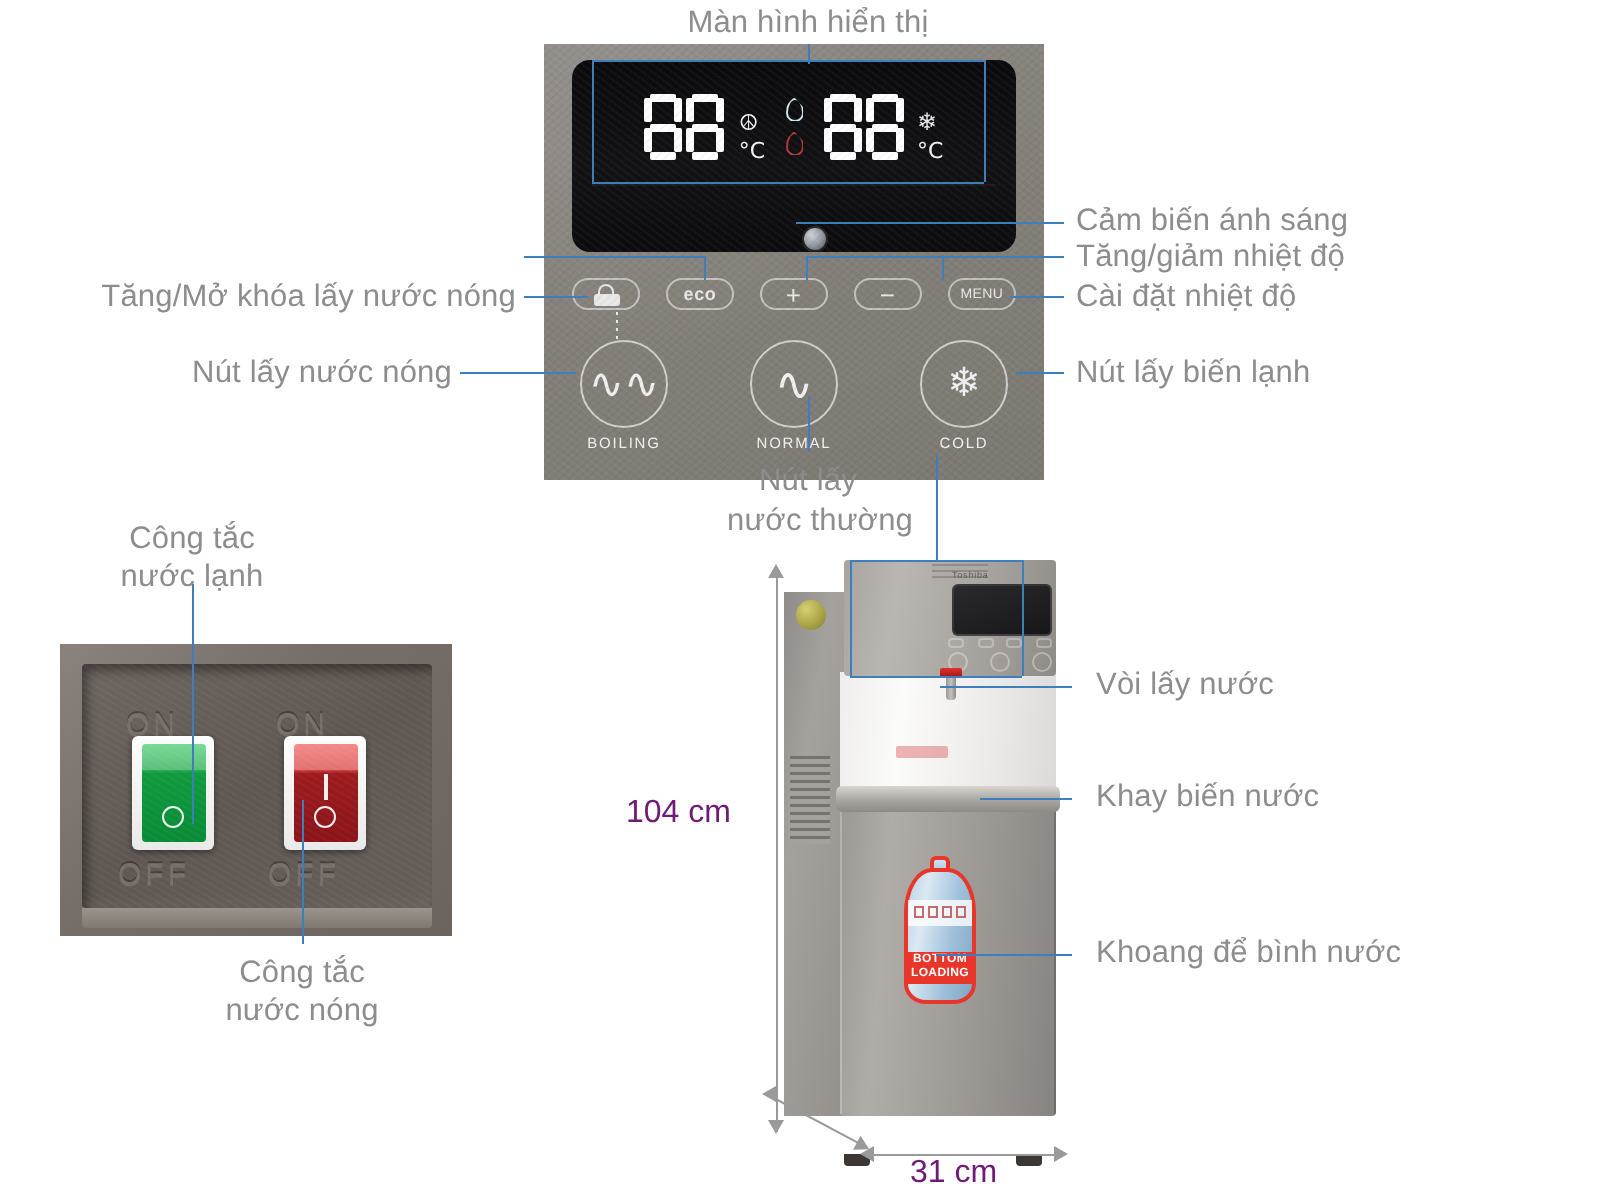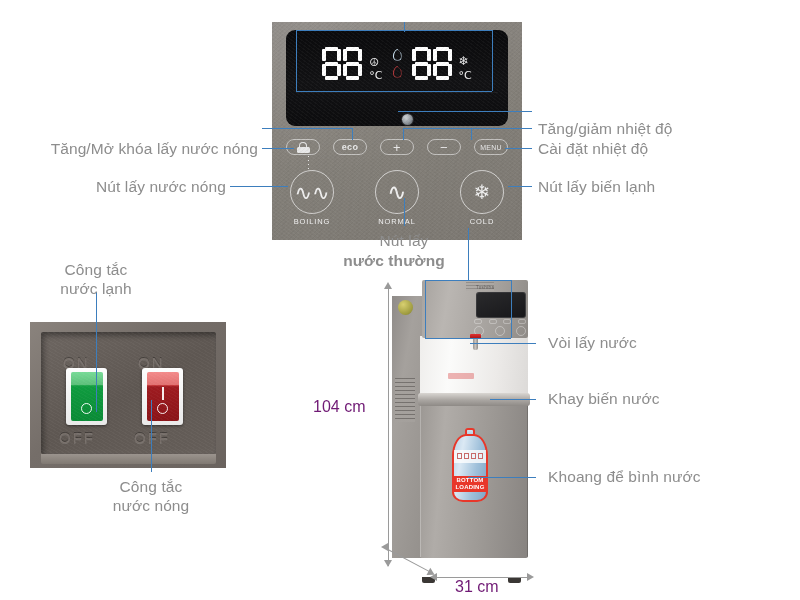--- a/index.html
+++ b/index.html
@@ -432,22 +432,24 @@
       </div>
     </div>
   </div>
 
   <div class="ln h" style="left:296px;top:30px;width:196px;"></div>
   <div class="ln h" style="left:296px;top:91px;width:196px;"></div>
   <div class="ln v" style="left:296px;top:30px;height:61px;"></div>
   <div class="ln v" style="left:492px;top:30px;height:61px;"></div>
 
   <div class="ln v" style="left:404px;top:22px;height:10px;"></div>
+  <div class="lbl c" style="left:329px;top:2px;width:150px;">Màn hình hiển thị</div>
 
   <div class="ln h" style="left:398px;top:111px;width:134px;"></div>
+  <div class="lbl" style="left:538px;top:101px;">Cảm biến ánh sáng</div>
 
   <div class="ln v" style="left:403px;top:128px;height:12px;"></div>
   <div class="ln v" style="left:471px;top:128px;height:12px;"></div>
   <div class="ln h" style="left:403px;top:128px;width:129px;"></div>
   <div class="lbl" style="left:538px;top:119px;">Tăng/giảm nhiệt độ</div>
 
   <div class="ln h" style="left:505px;top:148px;width:27px;"></div>
   <div class="lbl" style="left:538px;top:139px;">Cài đặt nhiệt độ</div>
 
   <div class="ln h" style="left:508px;top:186px;width:24px;"></div>
@@ -457,21 +459,21 @@
   <div class="ln h" style="left:262px;top:128px;width:90px;"></div>
 
   <div class="ln h" style="left:262px;top:148px;width:32px;"></div>
   <div class="lbl r" style="left:20px;top:139px;width:238px;">Tăng/Mở khóa lấy nước nóng</div>
 
   <div class="ln h" style="left:230px;top:186px;width:58px;"></div>
   <div class="lbl r" style="left:60px;top:177px;width:166px;">Nút lấy nước nóng</div>
 
   <div class="ln v" style="left:404px;top:198px;height:28px;"></div>
   <div class="lbl c" style="left:334px;top:231px;width:140px;">Nút lấy</div>
-  <div class="lbl c" style="left:324px;top:251px;width:140px;font-weight:bold;">nước thường</div>
+  <div class="lbl c" style="left:340px;top:251px;width:140px;">nước thường</div>
 
   <div class="switchbox">
     <div class="sb-inner">
       <span class="emb" style="left:22px;top:22px;">ON</span>
       <span class="emb" style="left:97px;top:22px;">ON</span>
       <span class="emb" style="left:18px;top:97px;">OFF</span>
       <span class="emb" style="left:93px;top:97px;">OFF</span>
 
       <div class="rocker" style="left:25px;top:36px;">
         <div class="rock-in green">

